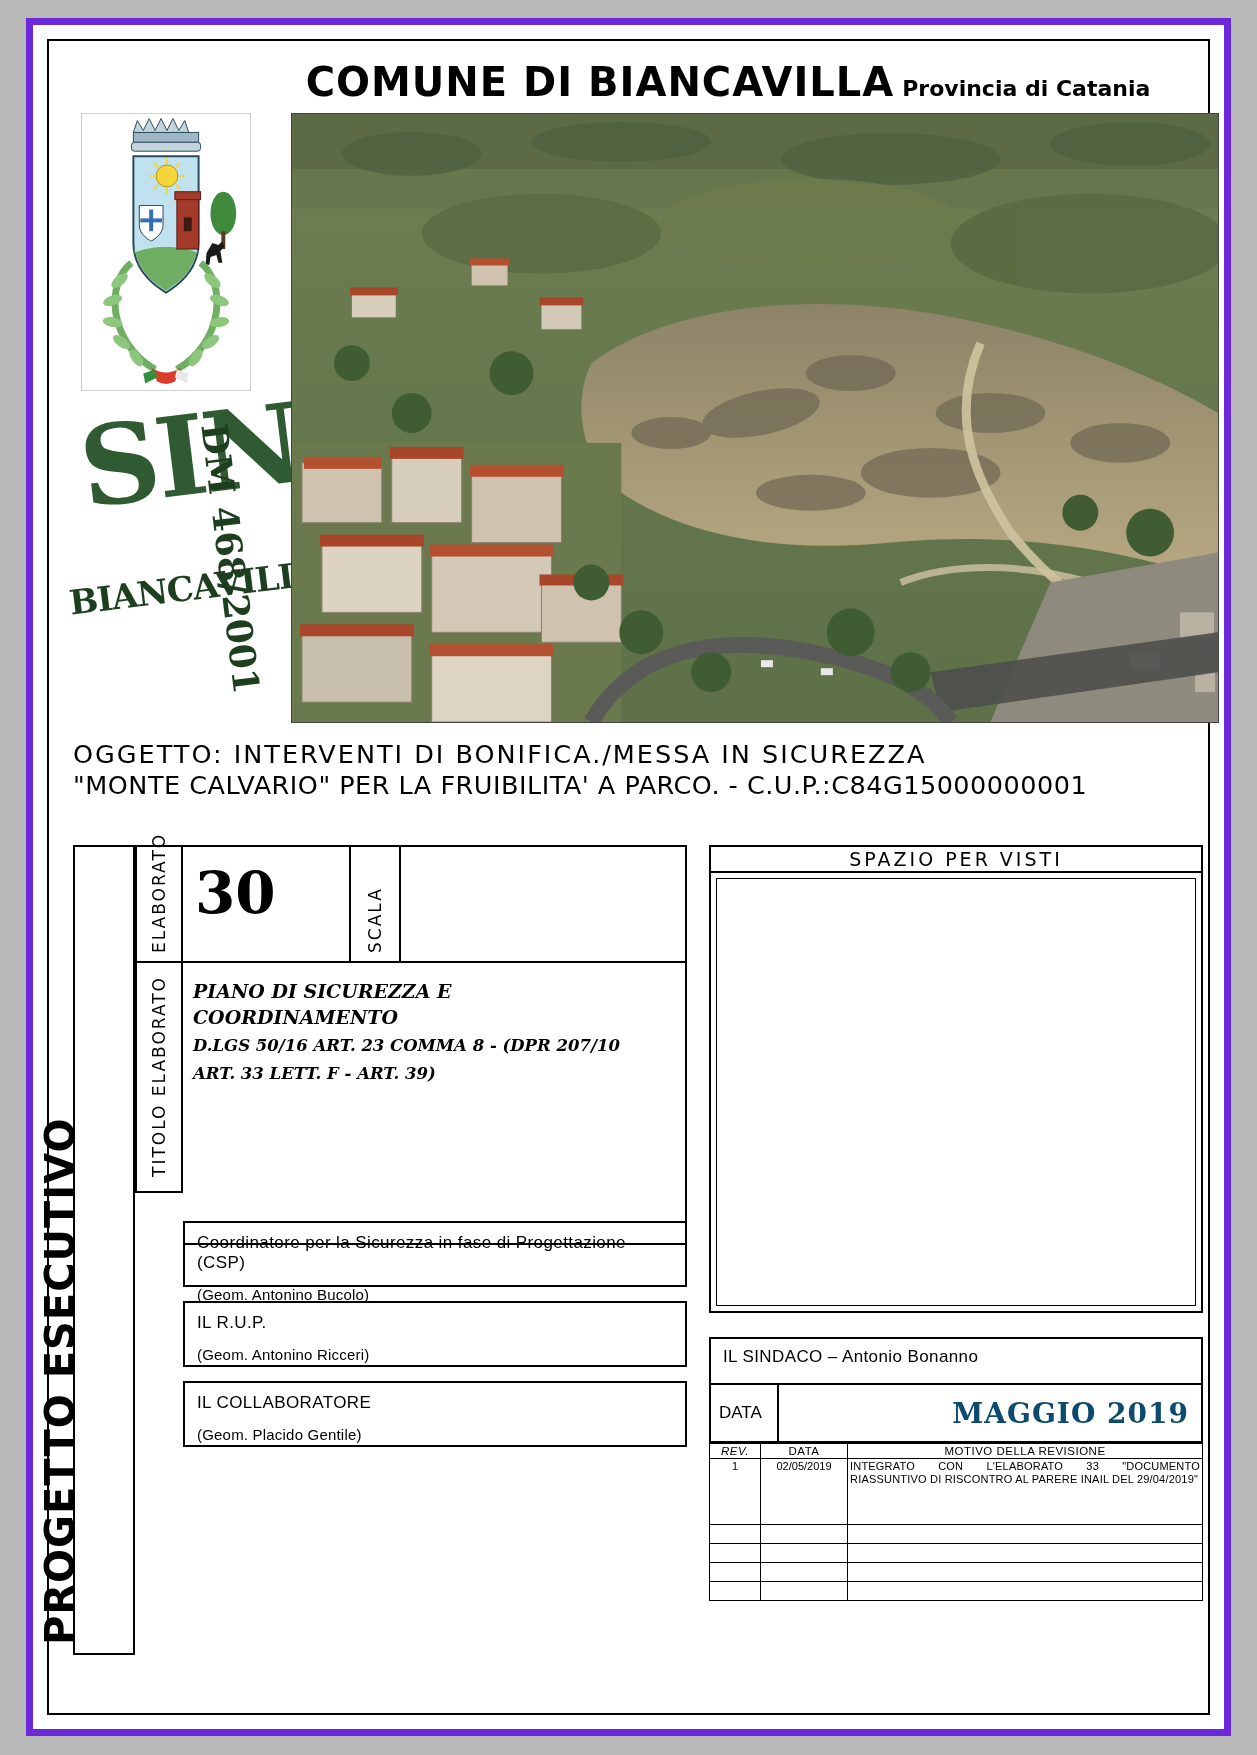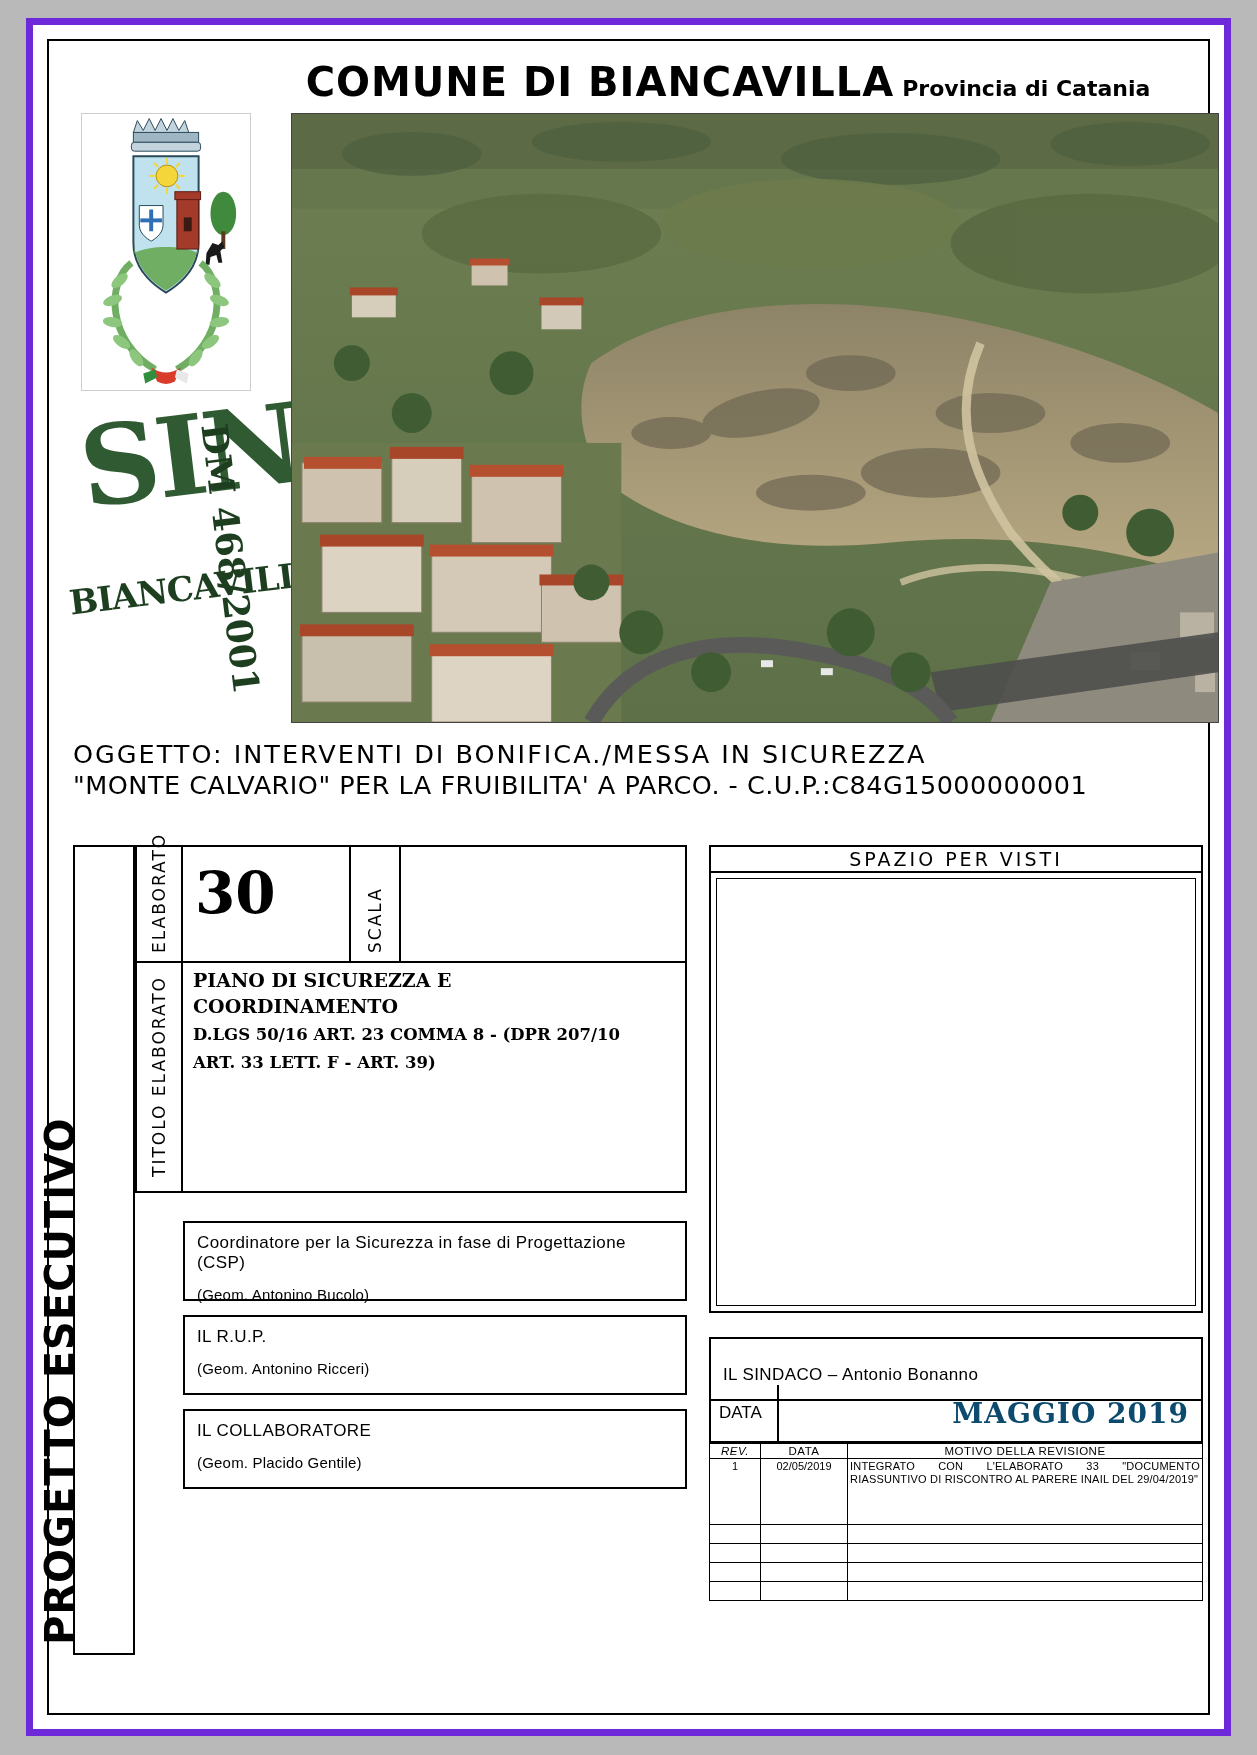--- a/index.html
+++ b/index.html
@@ -164,55 +164,55 @@
     position:absolute;left:12px;top:12px;
     font-size:58px;font-weight:bold;font-family:"DejaVu Serif", serif;
   }
   .cell-scalalabel{position:absolute;left:216px;top:0;width:50px;height:118px;border:2px solid #000;border-left:none;box-sizing:border-box;}
   .cell-scalalabel .rotlabel{left:34px;bottom:8px;}
   .cell-scalaval{position:absolute;left:266px;top:0;width:286px;height:118px;border:2px solid #000;border-left:none;box-sizing:border-box;}
 
   .row-title{position:relative;height:230px;}
   .cell-titlelabel{position:absolute;left:0;top:0;width:48px;height:230px;border:2px solid #000;border-top:none;box-sizing:border-box;}
   .cell-titlelabel .rotlabel{left:32px;bottom:14px;}
-  .cell-titleval{position:absolute;left:48px;top:0;width:504px;height:230px;border:2px solid #000;border-top:none;border-left:none;box-sizing:border-box;padding:4px 10px;}
+  .cell-titleval{position:absolute;left:48px;top:0;width:504px;height:282px;border:2px solid #000;border-top:none;border-left:none;box-sizing:border-box;padding:15px 10px;font-style:italic;}
   .cell-titleval .t1{font-family:"DejaVu Serif", serif;font-weight:bold;font-size:19px;line-height:26px;}
   .cell-titleval .t2{font-family:"DejaVu Serif", serif;font-weight:bold;font-size:16.5px;line-height:25px;margin-top:3px;}
 
   .sigbox{
     margin-left:0px;
     width:504px;
     border:2px solid #000;
     box-sizing:border-box;
     padding:10px 12px 8px 12px;
   }
   .sigbox{margin-top:14px;margin-left:0;}
   .left-sig-wrap{position:absolute;left:48px;top:362px;width:504px;}
   .sigbox .role{font-size:17px;font-family:"Liberation Sans", sans-serif;letter-spacing:0.4px;}
   .sigbox .person{font-size:15px;margin-top:13px;letter-spacing:0.2px;}
   .h-a{height:66px;}
-  .h-b{height:80px;}
+  .h-b{height:66px;}
   .visti-head{
     position:absolute;left:676px;top:820px;width:494px;height:28px;
     border:2px solid #000;box-sizing:border-box;
     text-align:center;font-size:19px;letter-spacing:3px;
     font-family:"DejaVu Sans", sans-serif;
     line-height:24px;
   }
   .visti-body{
     position:absolute;left:676px;top:848px;width:494px;height:440px;
     border:2px solid #000;border-top:none;box-sizing:border-box;
     padding:5px;
   }
   .visti-body .inset{width:100%;height:100%;border:1px solid #000;box-sizing:border-box;}
 
   .sindaco{
-    position:absolute;left:676px;top:1312px;width:494px;height:64px;
+    position:absolute;left:676px;top:1312px;width:494px;height:48px;
     border:2px solid #000;box-sizing:border-box;
-    padding:26px 12px 0 12px;
+    padding:8px 12px 0 12px;
     font-size:17px;letter-spacing:0.4px;
   }
   .data-row{
     position:absolute;left:676px;top:1360px;width:494px;height:58px;
     border:2px solid #000;border-top:none;box-sizing:border-box;
   }
   .data-row .lbl{
     position:absolute;left:0;top:0;width:68px;height:100%;
     border-right:2px solid #000;box-sizing:border-box;
     font-size:17px;padding:18px 0 0 8px;

